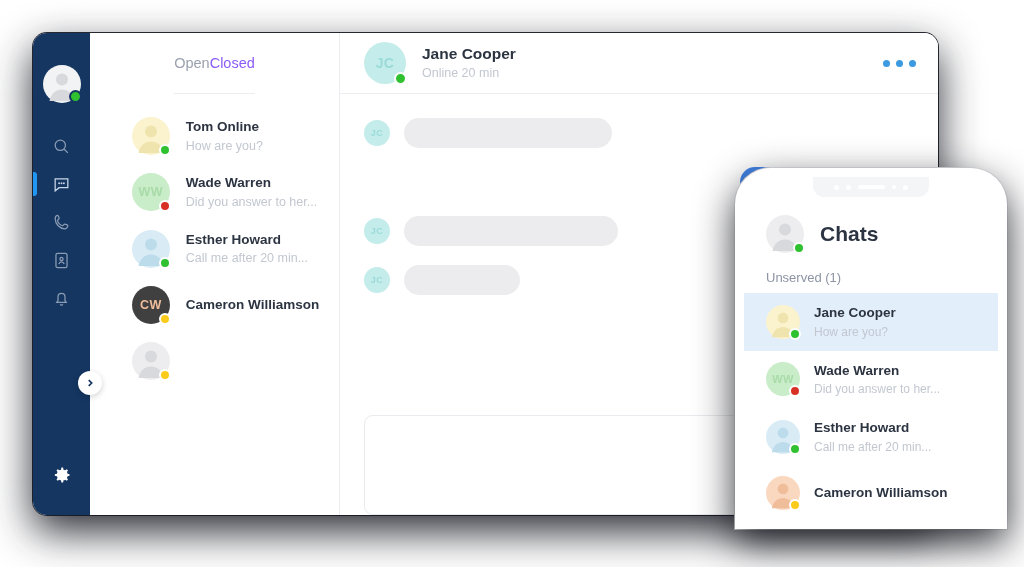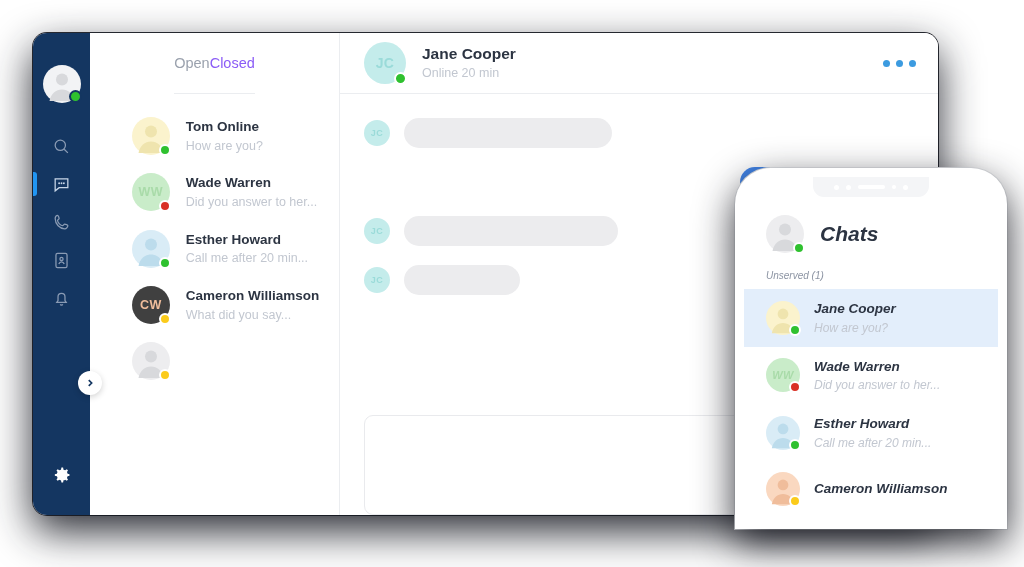--- a/index.html
+++ b/index.html
@@ -128,36 +128,36 @@
   .phone {
     position: absolute; left: 735px; top: 168px;
     width: 272px; height: 361px;
     border-radius: 36px 36px 0 0;
     background: #ffffff;
     box-shadow: 0 14px 38px rgba(20,22,30,.88), 0 0 0 1px rgba(235,237,240,1);
     overflow: hidden;
   }
   .phone-inner {
     position: absolute; left: 9px; right: 9px; top: 9px; bottom: 0;
-    background: #fff; border-radius: 28px 28px 0 0; overflow: hidden; font-style: italic;
+    background: #fff; border-radius: 28px 28px 0 0; overflow: hidden;
   }
   .notch {
     position: absolute; left: 50%; transform: translateX(-50%); top: 0;
     width: 116px; height: 20px; background: #f4f5f7;
     border-radius: 0 0 11px 11px; display: flex; align-items: center;
     justify-content: center; gap: 7px; z-index: 3;
   }
   .notch .pin { width: 5px; height: 5px; border-radius: 50%; background: #fff; }
   .notch .slot { width: 27px; height: 4px; border-radius: 3px; background: #fff; }
   .notch .pin.sm { width: 4px; height: 4px; }
 
   .phone-head { padding: 38px 0 0 22px; display: flex; align-items: center; }
   .phone-head .av { width: 38px; height: 38px; flex-basis: 38px; }
   .phone-title { margin-left: 16px; font-size: 21px; font-weight: 700; color: #2c3442; }
-  .phone-section { padding: 17px 0 8px 22px; font-size: 10px; color: #8c94a3; }
+  .phone-section { padding: 17px 0 8px 22px; font-size: 13px; color: #8c94a3; }
   .prow { display: flex; align-items: center; padding: 10px 0 10px 22px; }
   .prow.sel { background: #e3eefb; }
   .prow .av { width: 34px; height: 34px; flex-basis: 34px; }
   .prow .av .initials { font-size: 11px; }
   .pname { font-size: 13.5px; font-weight: 700; color: #2c3442; line-height: 1.45; }
   .pmsg { font-size: 12px; color: #c2c7d0; line-height: 1.5; }
   .pmeta { margin-left: 14px; }
 </style>
 </head>
 <body>
@@ -270,21 +270,20 @@
               <div class="cmsg">Call me after 20 min...</div>
             </div>
           </div>
           <div class="crow">
             <div class="av" style="background:#404040">
               <span class="initials" style="color:#f0bd9b">CW</span>
               <span class="dot" style="background:#fbcb1b"></span>
             </div>
             <div class="cmeta">
               <div class="cname">Cameron Williamson</div>
-              <div class="cmsg">What did you say...</div>
             </div>
           </div>
           <div class="crow">
             <div class="av" style="background:#ededef">
               <svg class="glyph" viewBox="0 0 38 38">
                 <circle cx="19" cy="14.5" r="6" fill="#d8d9dc"></circle>
                 <path d="M6.5 36c1.2-7.2 6.4-11.5 12.5-11.5S30.3 28.8 31.5 36z" fill="#d8d9dc"></path>
               </svg>
               <span class="dot" style="background:#fbcb1b"></span>
             </div>

